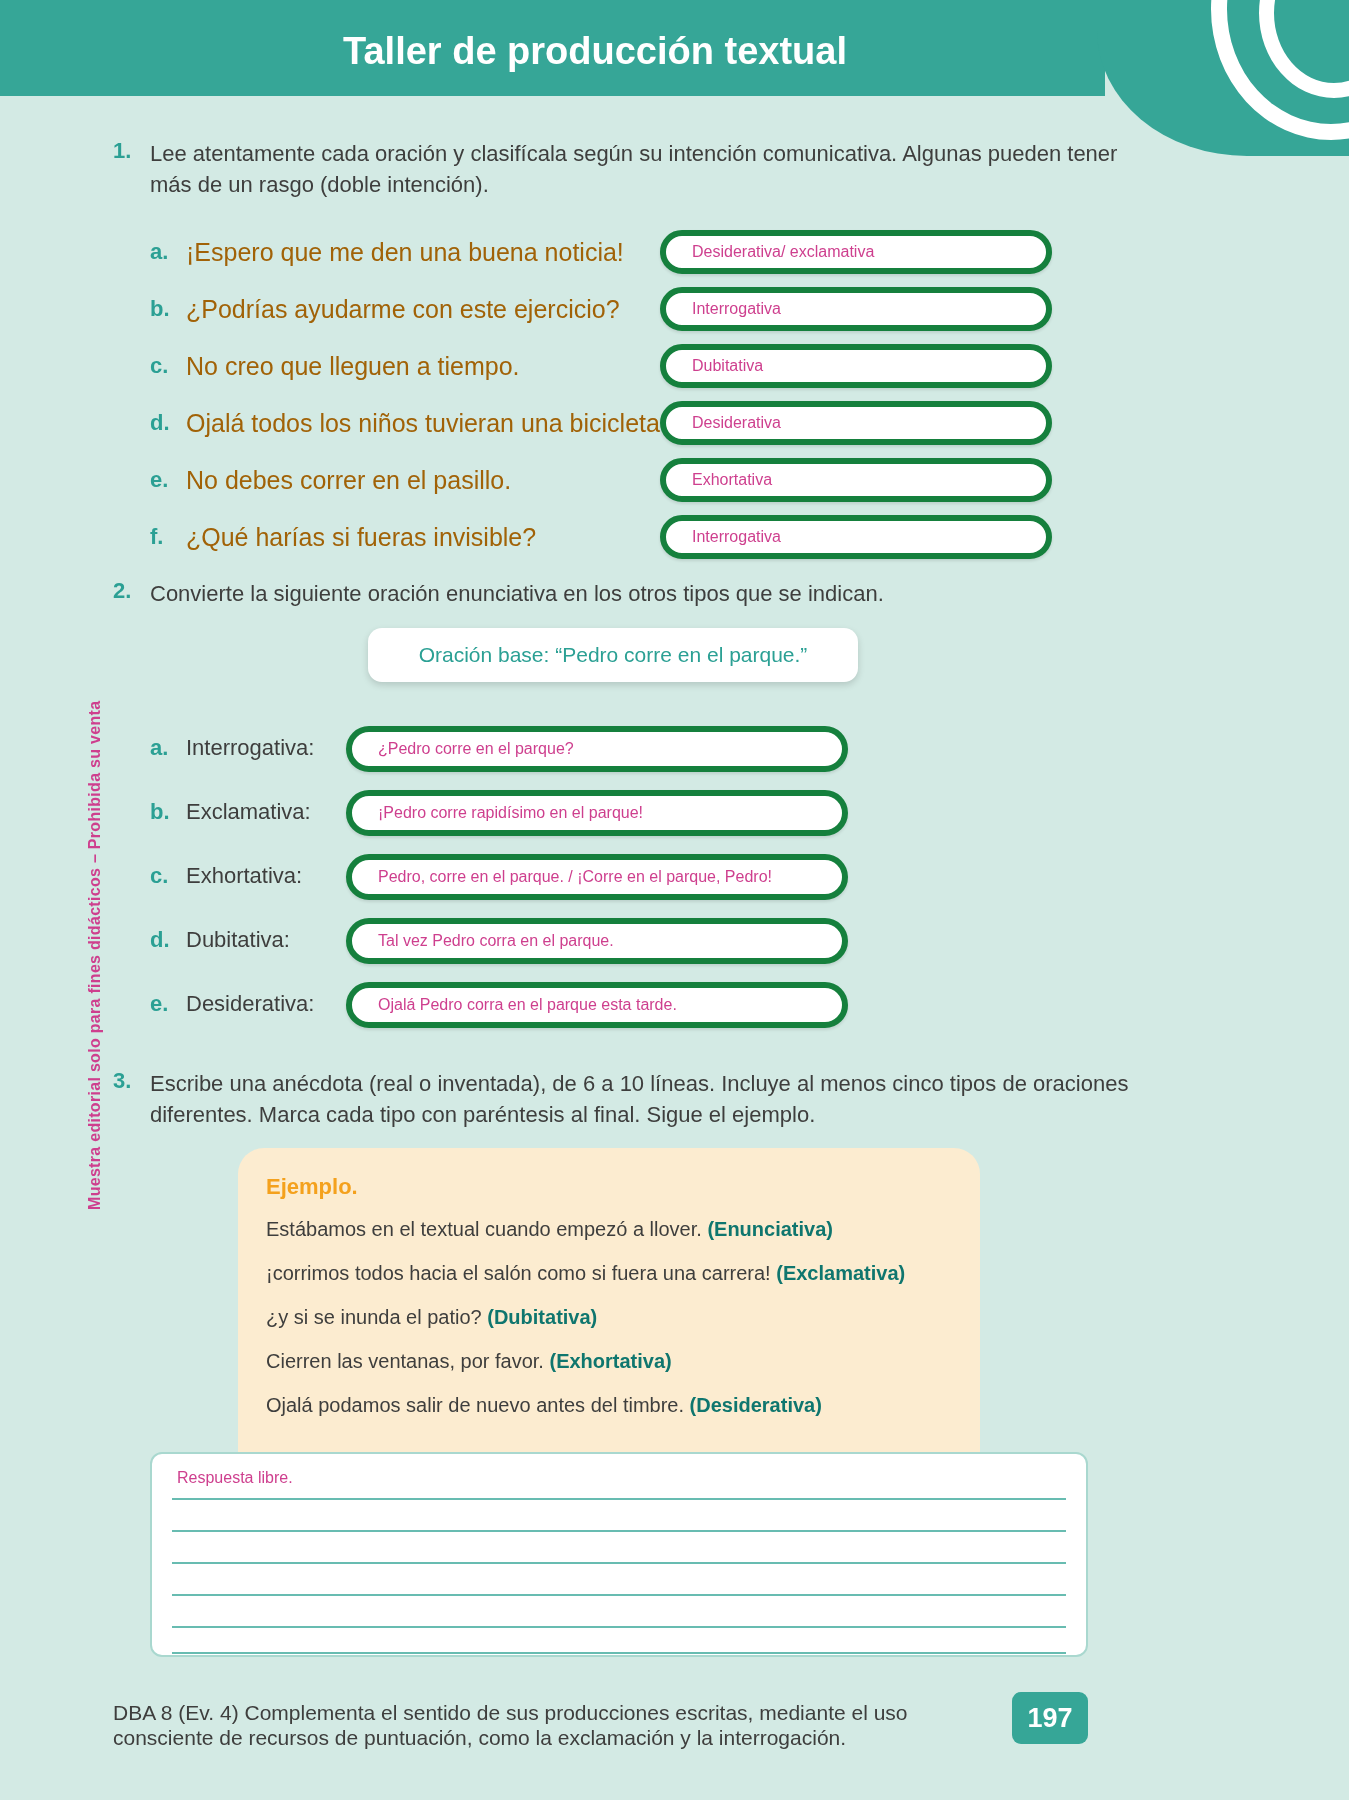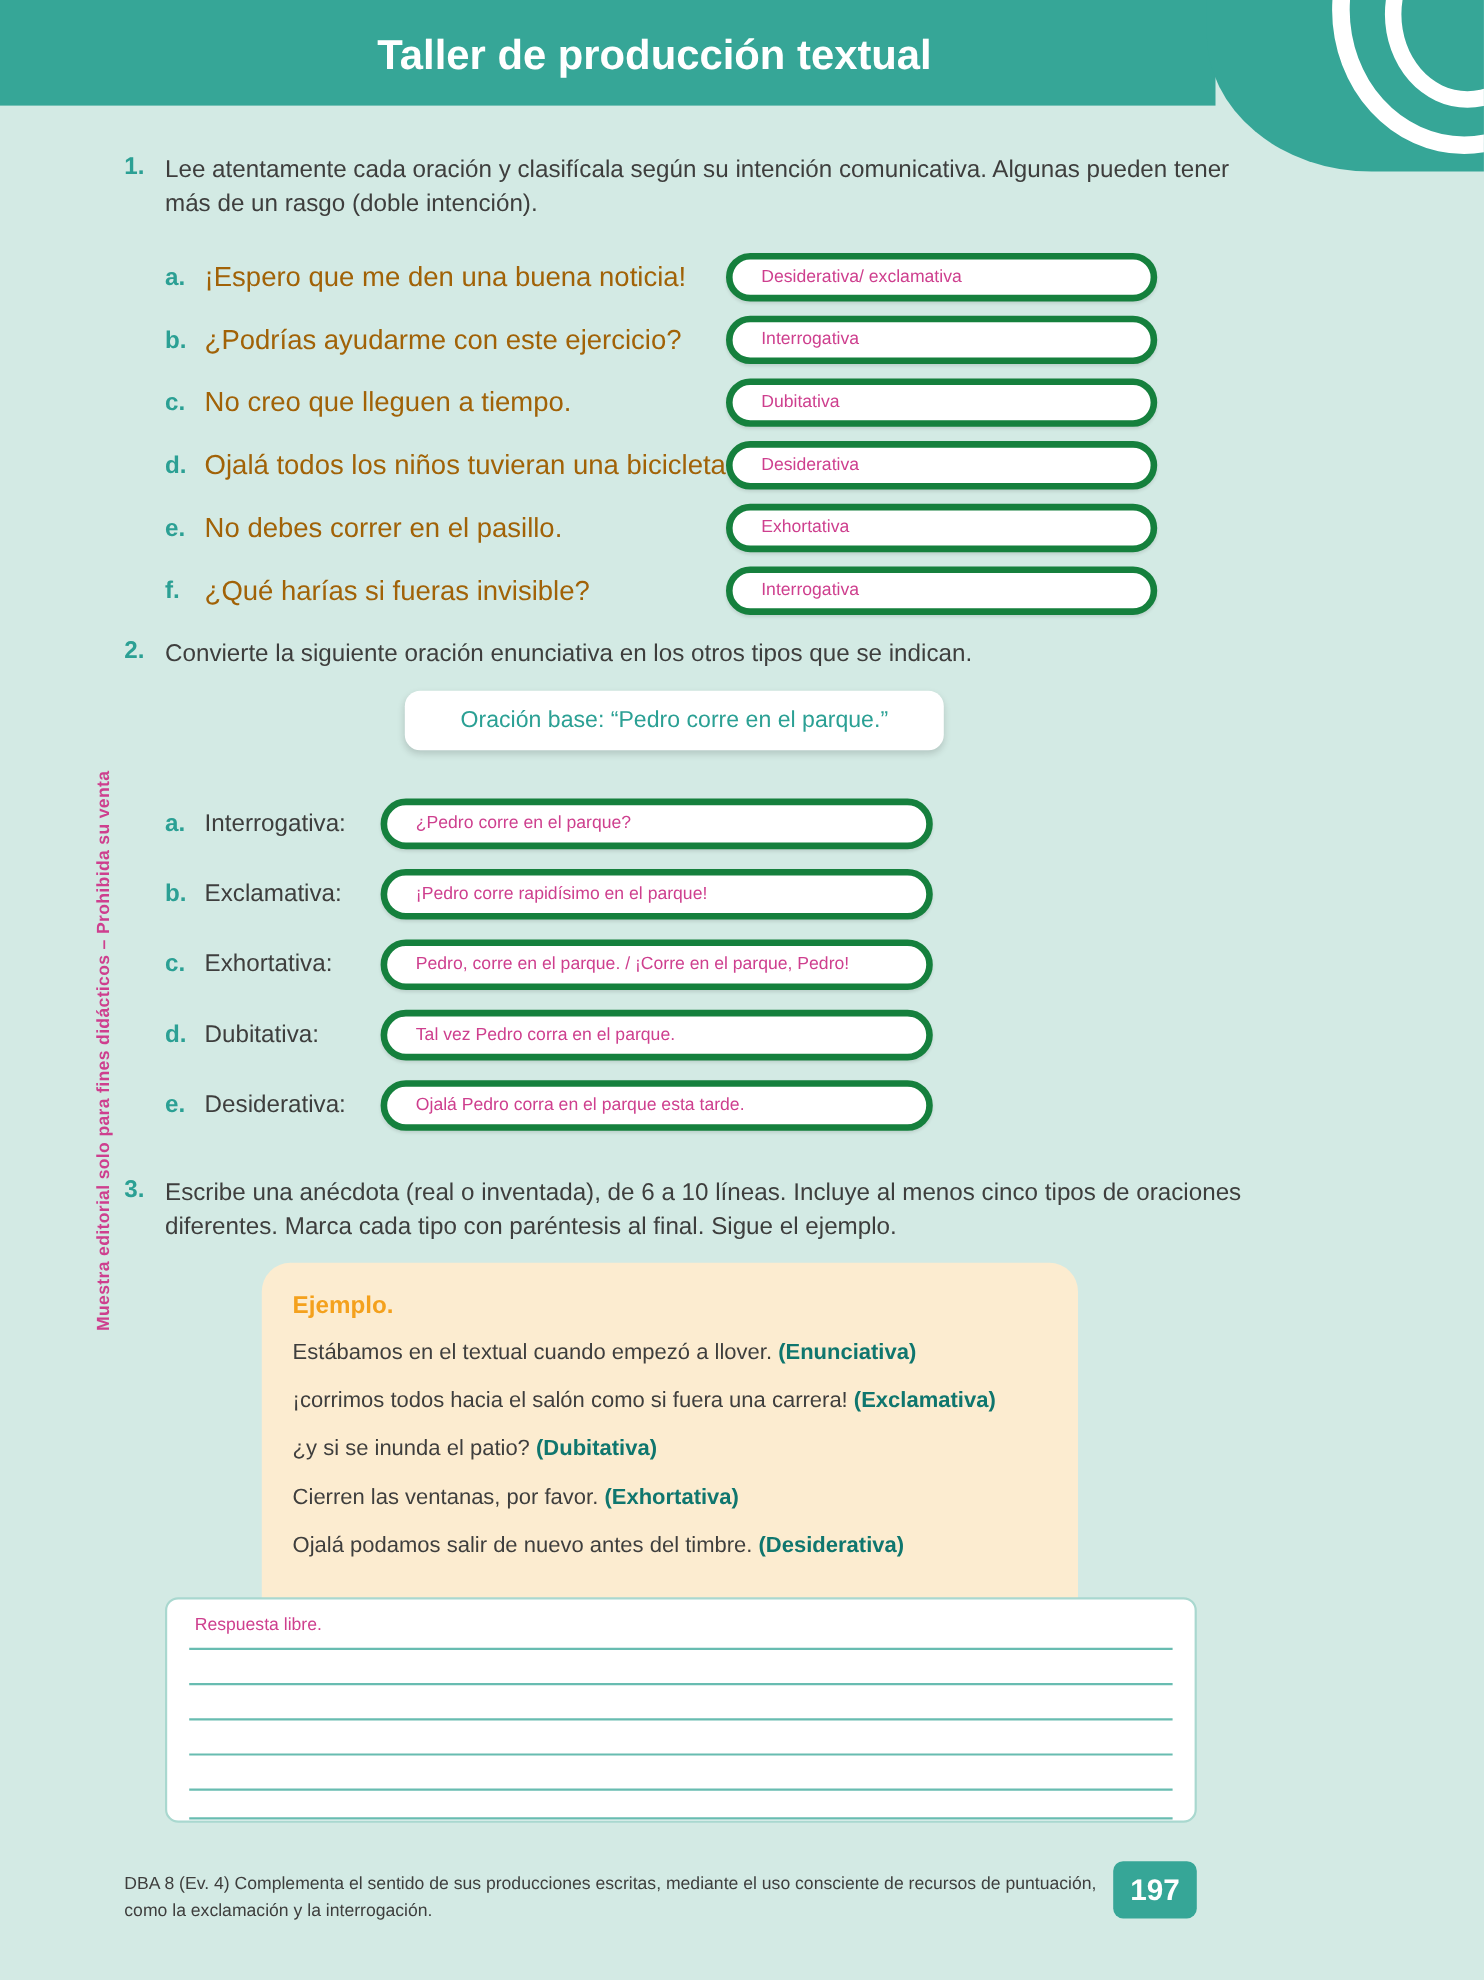--- a/index.html
+++ b/index.html
@@ -79,21 +79,21 @@
   .answer-area {
     position:absolute; top:1452px; left:150px; width:938px; height:205px;
     background:#ffffff; border:2px solid #a9d8cf; border-radius:12px;
   }
   .free-label { position:absolute; top:15px; left:25px; font-size:16px; color:#ce3f8e; }
   .ruled-line { position:absolute; left:20px; right:20px; border-bottom:2px solid rgba(54,166,151,0.75); }
 
   
   .footer-text {
     position:absolute; top:1700px; left:113px; width:900px;
-    font-size:16px; line-height:25px; color:#3e3e3d;
+    font-size:21px; line-height:25px; color:#3e3e3d;
   }
   .page-badge {
     position:absolute; top:1692px; left:1012px; width:76px; height:52px;
     background:#36a697; border-radius:9px;
     display:flex; align-items:center; justify-content:center;
     color:#ffffff; font-size:27px; font-weight:bold;
   }
 </style>
 </head>
 <body>

